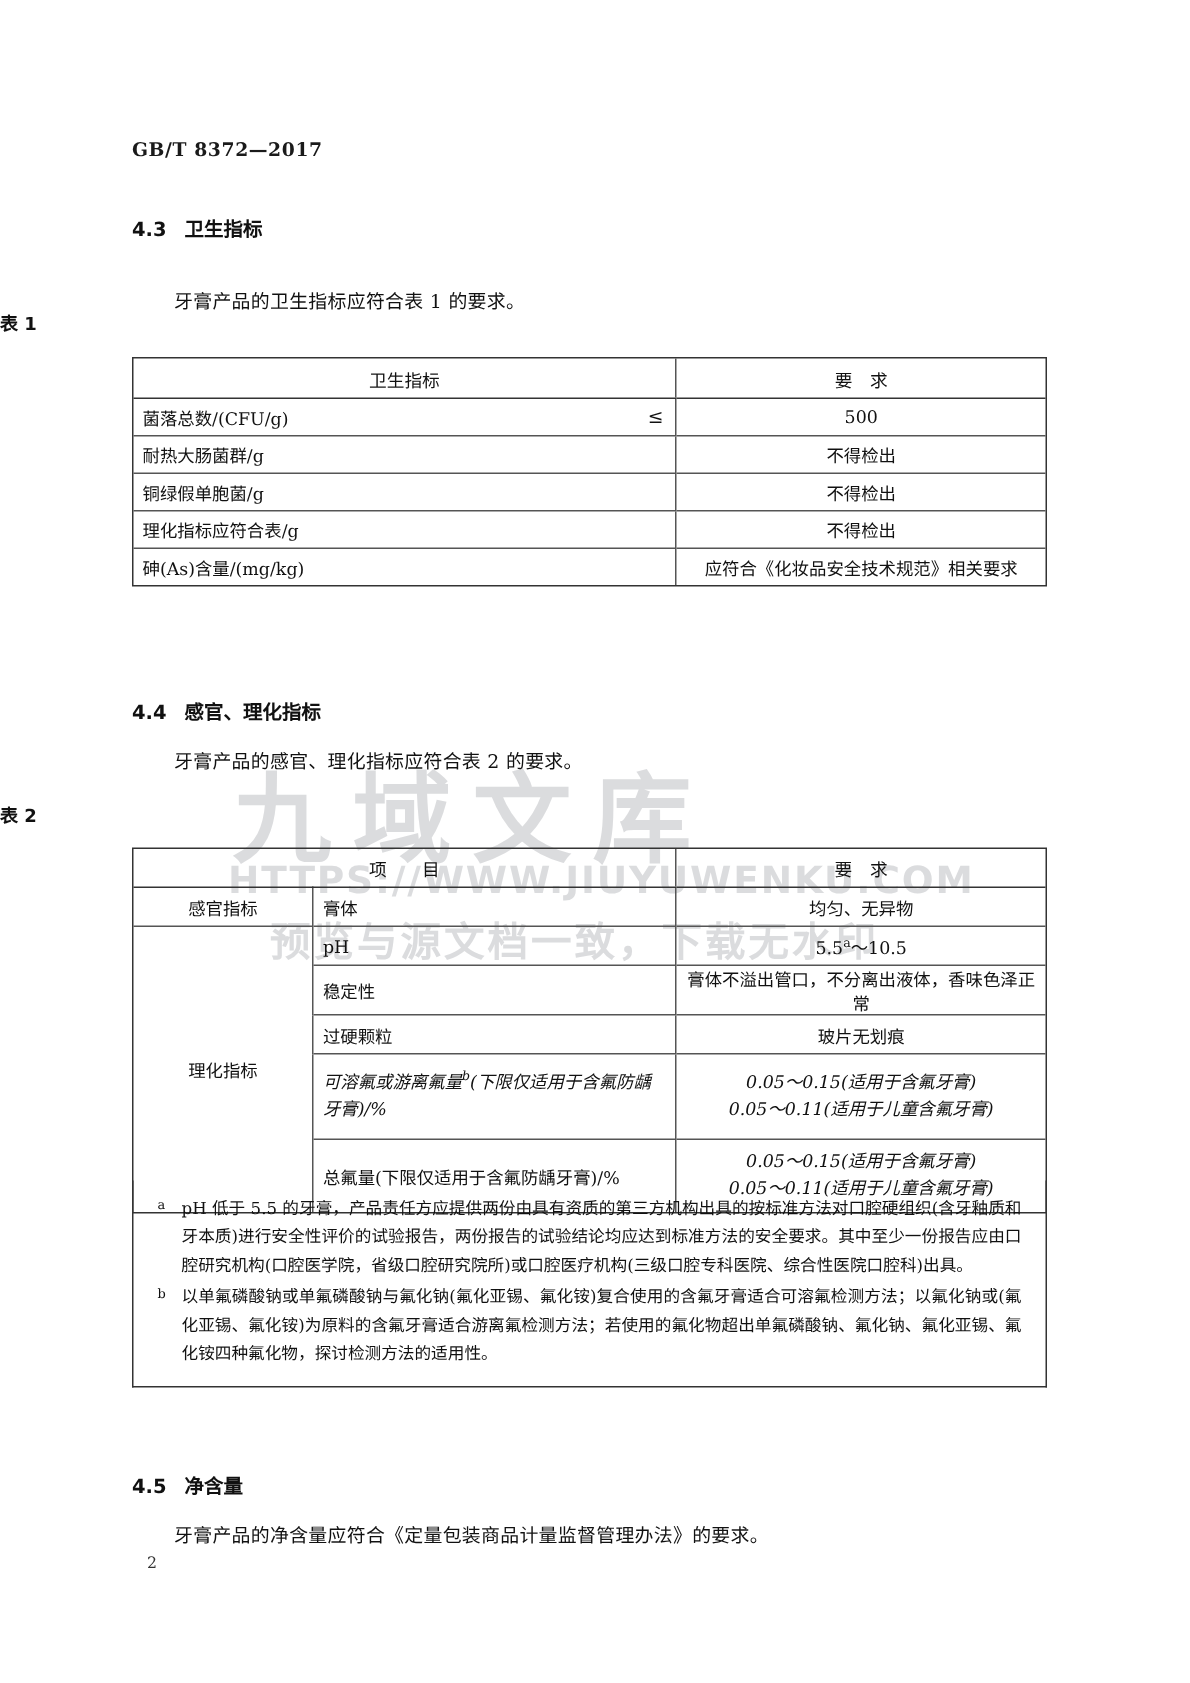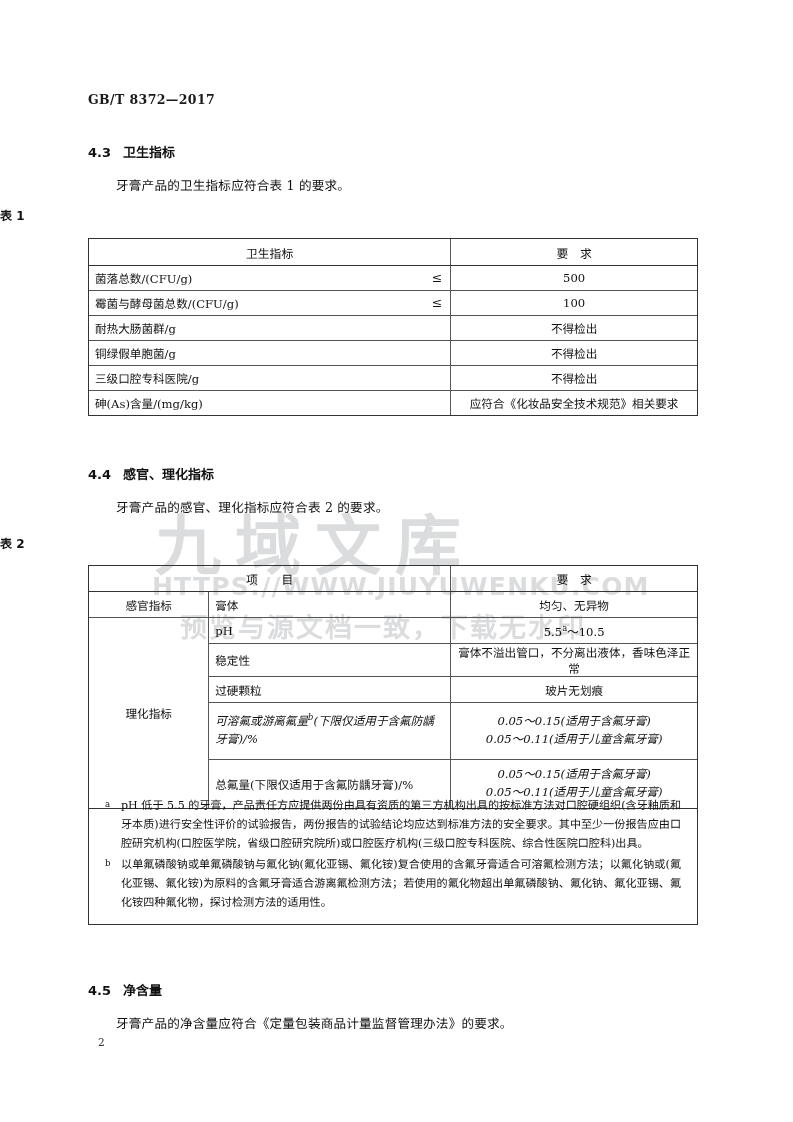--- a/index.html
+++ b/index.html
@@ -233,53 +233,49 @@
     <div class="wm-sub">预览与源文档一致，下载无水印</div>
   </div>
 
   <div class="content">
 
     <div class="doc-header">GB/T 8372—2017</div>
 
     <div class="sec-head" style="top:142px;">
       <span class="num">4.3</span><span>卫生指标</span>
     </div>
-    <div class="sec-para" style="top:175px;">牙膏产品的卫生指标应符合表 1 的要求。</div>
+    <div class="sec-para" style="top:190px;">牙膏产品的卫生指标应符合表 1 的要求。</div>
 
     <div class="tbl-caption" style="top:206px;">表 1</div>
 
     <div class="tblwrap" style="left:88px; top:238px; width:610px;">
       <table class="std">
         <colgroup>
             <col style="width:59.5%">
             <col style="width:40.5%">
           </colgroup>
         <tbody>
           <tr class="hdrrow">
             <td class="hdr" style="height:26px;">卫生指标</td>
             <td class="hdr vl">要　求</td>
           </tr>
           <tr class="afterhdr">
             <td class="lft" style="height:24px;"><span>菌落总数/(CFU/g)</span><span class="le">≤</span></td>
             <td class="ctr vl">500</td>
           </tr>
           <tr>
-            <td class="lft" style="height:24px;"><span>霉菌与酵母菌总数/(CFU/g)</span><span class="le">≤</span></td>
-            <td class="ctr vl">100</td>
-          </tr>
-          <tr>
             <td class="lft" style="height:24px;">耐热大肠菌群/g</td>
             <td class="ctr vl">不得检出</td>
           </tr>
           <tr>
             <td class="lft" style="height:24px;">铜绿假单胞菌/g</td>
             <td class="ctr vl">不得检出</td>
           </tr>
           <tr>
-            <td class="lft" style="height:24px;">三级口腔专科医院/g</td>
+            <td class="lft" style="height:24px;">理化指标应符合表/g</td>
             <td class="ctr vl">不得检出</td>
           </tr>
           <tr>
             <td class="lft" style="height:24px;">砷(As)含量/(mg/kg)</td>
             <td class="ctr vl">应符合《化妆品安全技术规范》相关要求</td>
           </tr>
         </tbody>
       </table>
     </div>
 

